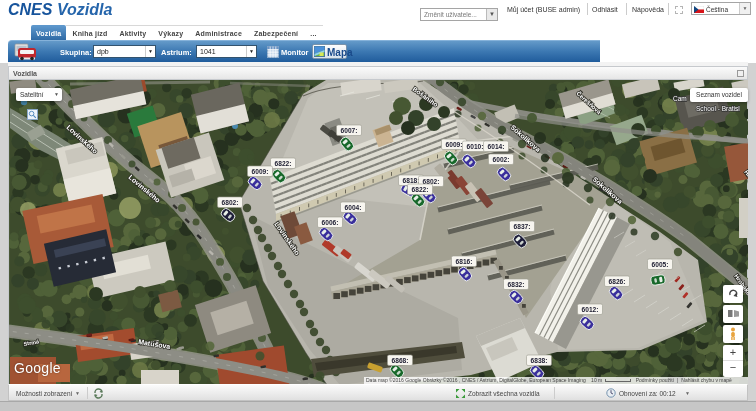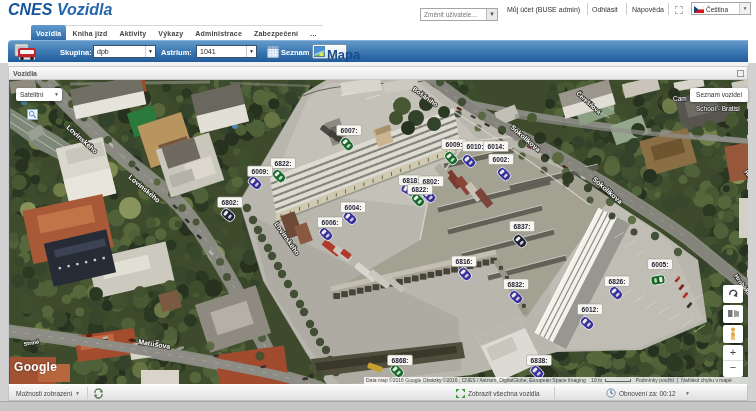--- a/index.html
+++ b/index.html
@@ -3,21 +3,21 @@
 *{margin:0;padding:0;box-sizing:border-box}
 body{width:756px;height:411px;background:#d2d2d2;font-family:"Liberation Sans",sans-serif;position:relative;overflow:hidden}
 .abs{position:absolute}
 .hdr{left:0;top:0;width:756px;height:63px;background:#fff}
 .logo{left:8px;top:1px;font-style:italic;font-weight:bold;font-size:16px;color:#1f5fa6}
 .sel{border:1px solid #a5a5a5;background:#fff;height:13px;font-size:6.5px;color:#777;position:relative;display:inline-block}
 .sel .ar{position:absolute;right:0;top:0;width:11px;height:11px;background:#e9e9e9;border-left:1px solid #bbb;color:#555;text-align:center;line-height:10px;font-size:6px}
 .tabs{left:31px;top:25px;height:15px}
 .tab{display:inline-block;height:15px;line-height:15px;padding:0 6px;font-size:7px;font-weight:bold;color:#444;border-top:1px solid #d8d8d8;margin-right:0;vertical-align:top;letter-spacing:0.2px}
 .tab.act{background:linear-gradient(#5d97cc,#2f6aa5);color:#fff;border-top:1px solid #5d97cc;border-radius:2px 2px 0 0;padding:0 5px}
-.tbar{left:8px;top:40px;width:740px;height:22px;background:linear-gradient(#649ac9 0%,#3c78b2 50%,#205c9c 100%);border-top:1px solid #85b2da;border-radius:4px 0 0 0}
+.tbar{left:8px;top:40px;width:592px;height:22px;background:linear-gradient(#649ac9 0%,#3c78b2 50%,#205c9c 100%);border-top:1px solid #85b2da;border-radius:4px 0 0 0}
 .tbar .lbl{position:absolute;font-size:7.5px;font-weight:bold;color:#fff;top:7px}
 .fsel{position:absolute;top:4px;height:13px;background:#fff;border:1px solid #33536e;font-size:7px;color:#222;line-height:12px;padding-left:3px}
 .fsel .ar{position:absolute;right:0;top:0;width:10px;height:100%;background:#fff;border-left:1px solid #ccc;color:#222;text-align:center;line-height:11px;font-size:5px}
 .phead{left:8px;top:66px;width:740px;height:14px;background:linear-gradient(#fbfbfb,#e6e6e6);border:1px solid #c6c9cd;font-size:7px;font-weight:bold;color:#555;line-height:13px;padding-left:4px}
 .white{left:8px;top:62px;width:740px;height:4px;background:#f3f3f3}
 .mapwrap{left:8px;top:80px;width:740px;height:304px;background:#4a5837;border-left:1px solid #c6c9cd;border-right:1px solid #c6c9cd}
 .btoolbar{left:8px;top:384px;width:740px;height:17px;background:linear-gradient(#fbfbfb,#e0e0e0);border:1px solid #c2c2c2;border-top:1px solid #fff;font-size:6.5px;color:#444}
 .bbar{left:0;top:401px;width:756px;height:10px;background:#c6c6c6;border-top:1px solid #a8a8a8}
 .mapov{position:absolute;font-size:6.5px}
 .gbtn{background:#fff;border-radius:2px;box-shadow:0 1px 3px rgba(0,0,0,.35);color:#333;text-align:center}
@@ -56,29 +56,29 @@
   </svg>
   <span class="lbl" style="left:52px">Skupina:</span>
   <span class="fsel" style="left:85px;width:63px">dpb<span class="ar">▼</span></span>
   <span class="lbl" style="left:153px">Astrium:</span>
   <span class="fsel" style="left:188px;width:61px">1041<span class="ar">▼</span></span>
   <svg class="abs" style="left:259px;top:5px" width="12" height="12" viewBox="0 0 12 12">
     <rect x="0.5" y="0.5" width="11" height="11" fill="#c8d9ec" stroke="#89a8c8"></rect>
     <rect x="0.5" y="0.5" width="11" height="3" fill="#6b94c4"></rect>
     <path d="M0.5,3.5 H11.5 M0.5,6.2 H11.5 M0.5,8.9 H11.5 M3.2,0.5 V11.5 M6,0.5 V11.5 M8.8,0.5 V11.5" stroke="#fff" stroke-width="0.7"></path>
   </svg>
-  <span class="lbl" style="left:273px">Seznam</span>
+  <span class="lbl" style="left:273px">Monitor</span>
   <span class="abs" style="left:304px;top:3px;width:35px;height:15px;background:linear-gradient(#fdfdfd,#d7e2ec);border:1px solid #7a93aa;border-radius:2px"></span>
   <svg class="abs" style="left:306px;top:5px" width="11" height="11" viewBox="0 0 11 11">
     <rect x="0.5" y="0.5" width="10" height="10" fill="#6fb63f" stroke="#4a7a98"></rect>
     <path d="M0.5,0.5 L10.5,0.5 L10.5,4 L0.5,8 Z" fill="#4a90d9"></path>
     <path d="M0.5,8 L10.5,4 L10.5,6 L0.5,10 Z" fill="#8fd0f0"></path>
     <rect x="5.5" y="6.5" width="4" height="3.5" fill="#d8e858"></rect>
   </svg>
-  <span class="abs" style="left:319px;top:6px;font-size:13px;font-weight:bold;color:#1a4a8a">Mapa</span>
+  <span class="abs" style="left:319px;top:6px;font-size:10px;font-weight:bold;color:#1a4a8a">Mapa</span>
 </div>
 <div class="abs white"></div>
 <div class="abs phead">Vozidla<span class="abs" style="right:3px;top:3px;width:7px;height:7px;border:1px solid #999;background:#f0f0f0"></span></div>
 <div class="abs mapwrap">
 <svg width="739" height="304" viewBox="-1 0 739 304" style="position:absolute;left:0;top:0">
 <rect x="0.0" y="0.0" width="737.0" height="304.0" fill="#3d4b2c"></rect>
 <circle cx="156.7" cy="7.6" r="4.7" fill="#2b3822"></circle>
 <circle cx="34.2" cy="31.2" r="7.4" fill="#57673c"></circle>
 <circle cx="21.3" cy="128.3" r="3.2" fill="#2b3822"></circle>
 <circle cx="57.0" cy="183.0" r="6.4" fill="#57673c"></circle>
@@ -2051,21 +2051,21 @@
         <circle cx="5" cy="2.5" r="2" fill="#e8a33d"></circle>
         <rect x="3.2" y="5" width="3.6" height="5" rx="1.5" fill="#e8a33d"></rect>
         <rect x="3.2" y="10" width="1.4" height="3" fill="#e8a33d"></rect>
         <rect x="5.4" y="10" width="1.4" height="3" fill="#e8a33d"></rect>
       </svg></div>
 <div class="mapov gbtn" style="left:714px;top:265px;width:20px;height:32px">
 <div style="font-size:11px;color:#444;height:16px;line-height:15px;border-bottom:1px solid #ddd">+</div>
 <div style="font-size:11px;color:#444;height:15px;line-height:13px">−</div>
     </div>
 
-<div class="mapov" style="left:5px;top:280px;font-size:12px;font-weight:bold;color:#fff;text-shadow:0 0 2px rgba(0,0,0,.5);letter-spacing:0.3px">Google</div>
+<div class="mapov" style="left:5px;top:280px;font-size:14px;font-weight:normal;color:#fff;text-shadow:0 0 2px rgba(0,0,0,.5);letter-spacing:0.3px">Google</div>
 
 <div class="mapov" style="left:355px;top:297px;width:384px;height:7px;background:rgba(255,255,255,.8);font-size:5px;color:#444;white-space:nowrap;line-height:7px">
 <span style="margin-left:2px">Data map ©2016 Google Obrázky ©2016 , CNES / Astrium, DigitalGlobe, European Space Imaging</span>
 <span style="margin-left:4px">10 m</span><span style="display:inline-block;width:26px;height:3px;border:1px solid #666;border-top:none;vertical-align:middle;margin:0 3px"></span>
 <span>Podmínky použití</span><span style="margin:0 3px">|</span><span>Nahlásit chybu v mapě</span>
 </div>
 </div>
 <div class="abs btoolbar">
   <span class="abs" style="left:7px;top:5px">Možnosti zobrazení</span>
   <span class="abs" style="left:66px;top:5px;font-size:5px;color:#666">▼</span>

